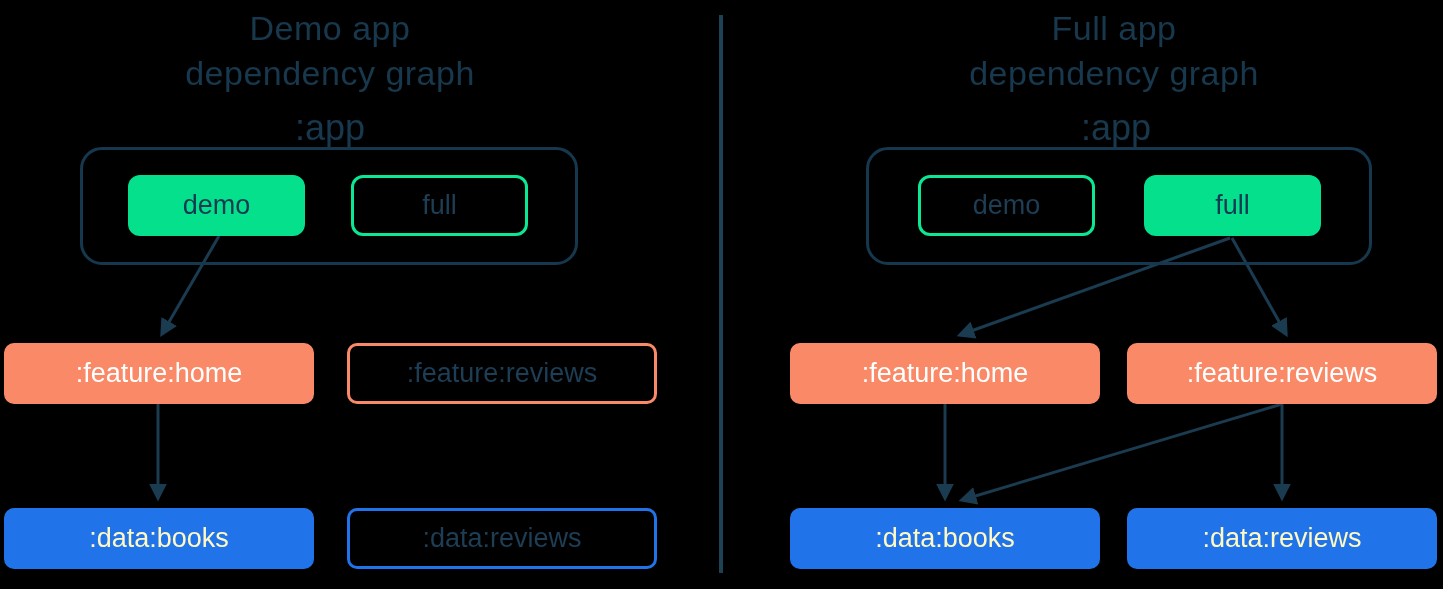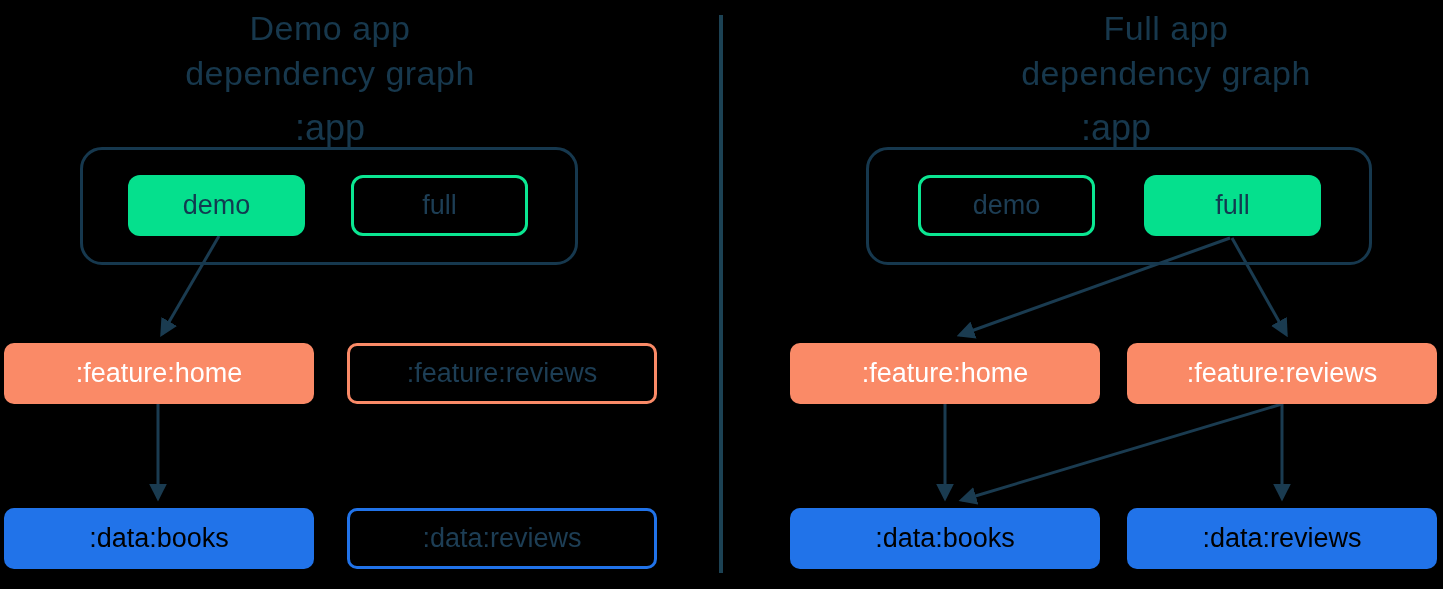--- a/index.html
+++ b/index.html
@@ -23,40 +23,40 @@
     font-size:27px;font-weight:500;color:#123A50;text-align:center;
   }
   .btn.filled{background:#05E08D;}
   .btn.outlined{border:3px solid #0BE792;background:transparent;color:#1D3E55;}
   .node{
     width:310px;height:61px;border-radius:10px;display:flex;align-items:center;justify-content:center;
     font-size:27px;font-weight:500;
   }
   .node.feature.filled{background:#FA8A67;color:#FFFFFF;}
   .node.feature.outlined{border:3px solid #FA8A67;background:transparent;color:#1D3E55;}
-  .node.data.filled{background:#2173E9;color:#000000;}
+  .node.data.filled{background:#2173E9;color:#fef9c3;}
   .node.data.outlined{border:3px solid #2173E9;background:transparent;color:#1D3E55;}
   .divider{background:#1C4254;}
   #edges-svg{position:absolute;left:0;top:0;width:1443px;height:589px;pointer-events:none;}
   #edges-svg line{stroke:#1A3B50;stroke-width:3;}
 
   
   .p0-title{left:80px;top:6px;}
   .p0-app{left:80px;top:107px;}
   .p0-cont{left:80px;top:147px;width:498px;height:118px;}
   .p0-demo{left:128px;top:175px;}
   .p0-full{left:351px;top:175px;}
   .p0-fhome{left:4px;top:343px;}
   .p0-frev{left:347px;top:343px;}
   .p0-dbooks{left:4px;top:508px;}
   .p0-drev{left:347px;top:508px;}
   
   .mid{left:719px;top:15px;width:4px;height:558px;}
   
-  .p1-title{left:916px;top:6px;}
+  .p1-title{left:864px;top:6px;}
   .p1-app{left:866px;top:107px;}
   .p1-cont{left:866px;top:147px;width:506px;height:118px;}
   .p1-demo{left:918px;top:175px;}
   .p1-full{left:1144px;top:175px;}
   .p1-fhome{left:790px;top:343px;}
   .p1-frev{left:1127px;top:343px;}
   .p1-dbooks{left:790px;top:508px;}
   .p1-drev{left:1127px;top:508px;}
 </style>
 </head>

